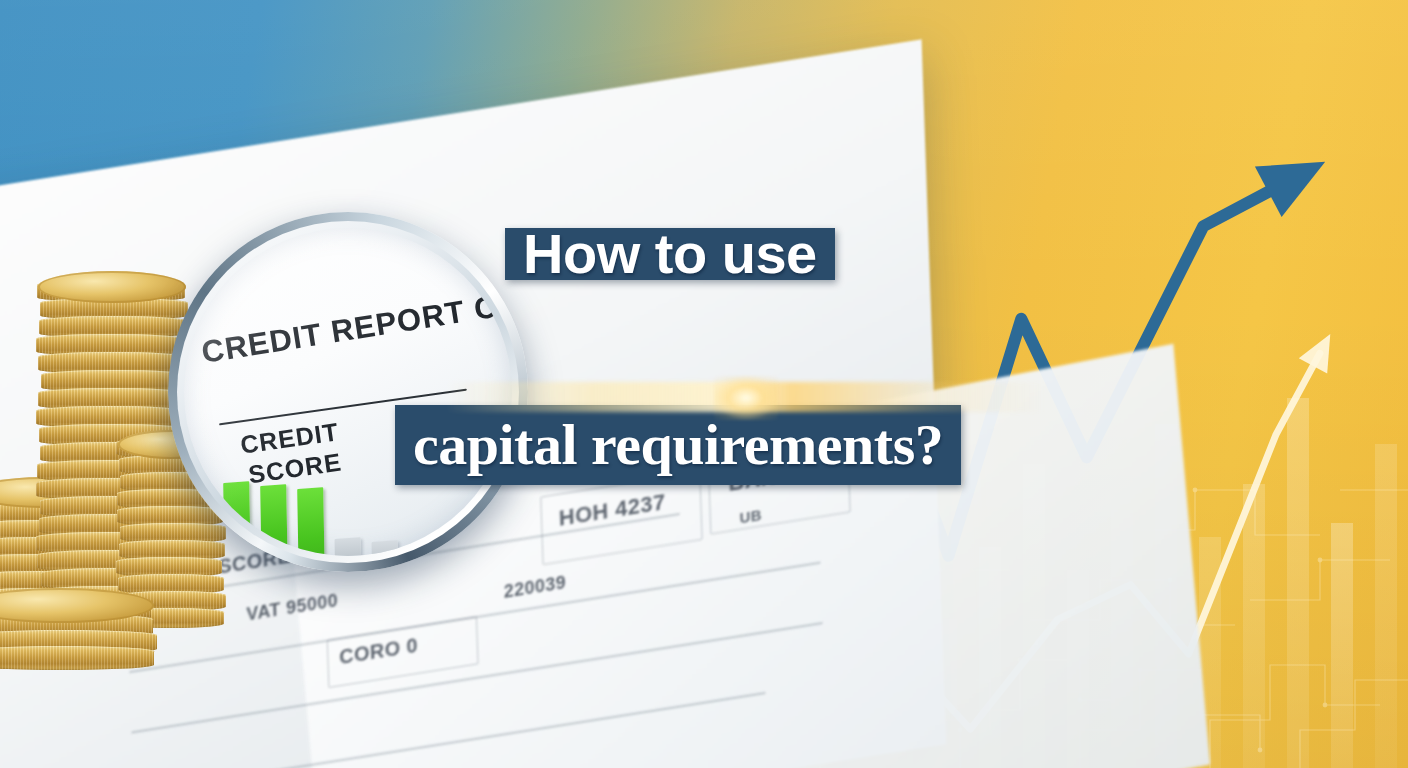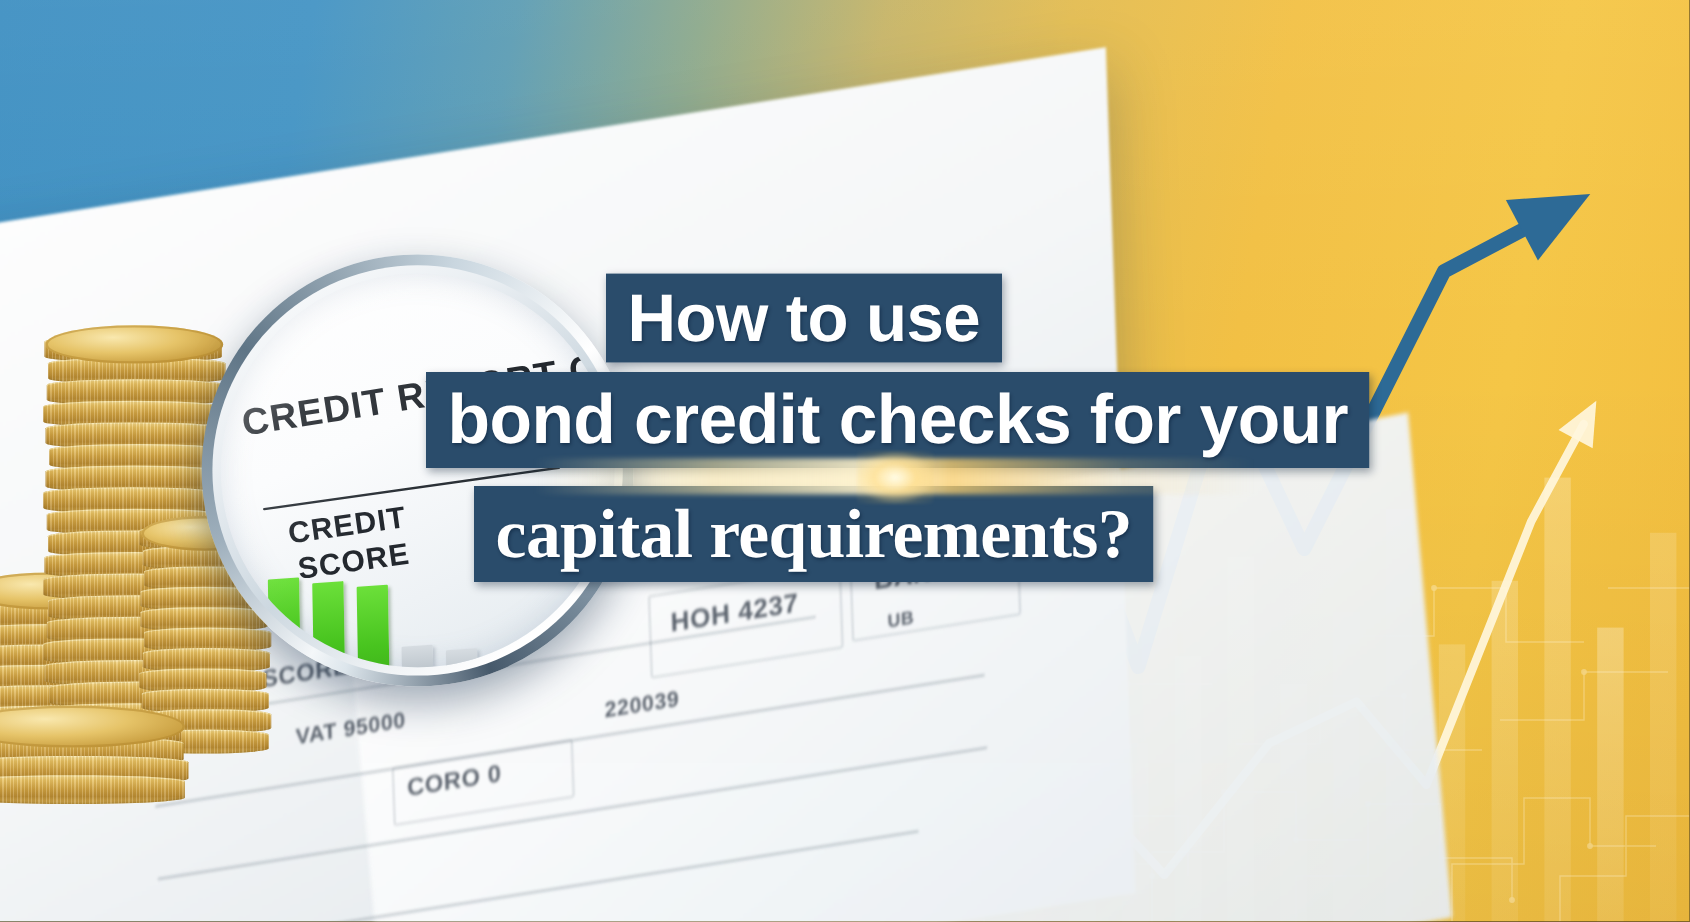--- a/index.html
+++ b/index.html
@@ -109,21 +109,21 @@
   
   #title{position:absolute;left:0;top:0;width:100%;height:100%;}
   .tbox{
     position:absolute;background:#2A4C6B;display:flex;align-items:center;
     box-shadow:2px 3px 7px rgba(10,30,50,.38);
   }
   .tbox span{
     color:#ffffff;font-weight:700;white-space:nowrap;line-height:1;
     text-shadow:1px 2px 3px rgba(0,20,45,.45);
   }
-  #tbox1{left:505px;top:228px;height:74px;padding:0 18px;}
+  #tbox1{left:505px;top:228px;height:52px;padding:0 18px;}
   #tbox1 span{font-size:56px;letter-spacing:-.5px;}
   #tbox2{left:355px;top:310px;height:80px;padding:0 18px;}
   #tbox2 span{font-size:58px;letter-spacing:-.5px;}
   #tbox3{left:395px;top:405px;height:80px;padding:0 18px;}
   #tbox3 span{font-size:58px;letter-spacing:-.5px;font-family:Liberation Serif, serif;}
 
   
   #flare{position:absolute;left:445px;top:382px;width:600px;height:30px;pointer-events:none;
     background:linear-gradient(90deg,rgba(255,228,150,0) 0%,rgba(255,232,165,.55) 25%,rgba(255,243,205,.92) 48%,rgba(255,210,110,.75) 58%,rgba(255,214,120,.18) 82%,rgba(255,214,120,0) 100%);
     filter:blur(2.2px);}
@@ -290,23 +290,20 @@
           <div class="mbar gray" style="left: 222px; width: 26px; height: 46px; top: 69.2px; transform: skewX(-3deg) rotate(-4deg);"></div>
         </div>
     </div>
     <div id="mag-shine"></div>
   </div>
 
   <div id="title">
     <div class="tbox" id="tbox1">
       <span>How to use</span>
     </div>
-    <div class="tbox" id="tbox2">
-      <span>bond credit checks for your</span>
-    </div>
     <div class="tbox" id="tbox3">
       <span>capital requirements?</span>
     </div>
   </div>
 
   <div id="flare"></div>
   <div id="flare-core"></div>
 
 </div>
 

